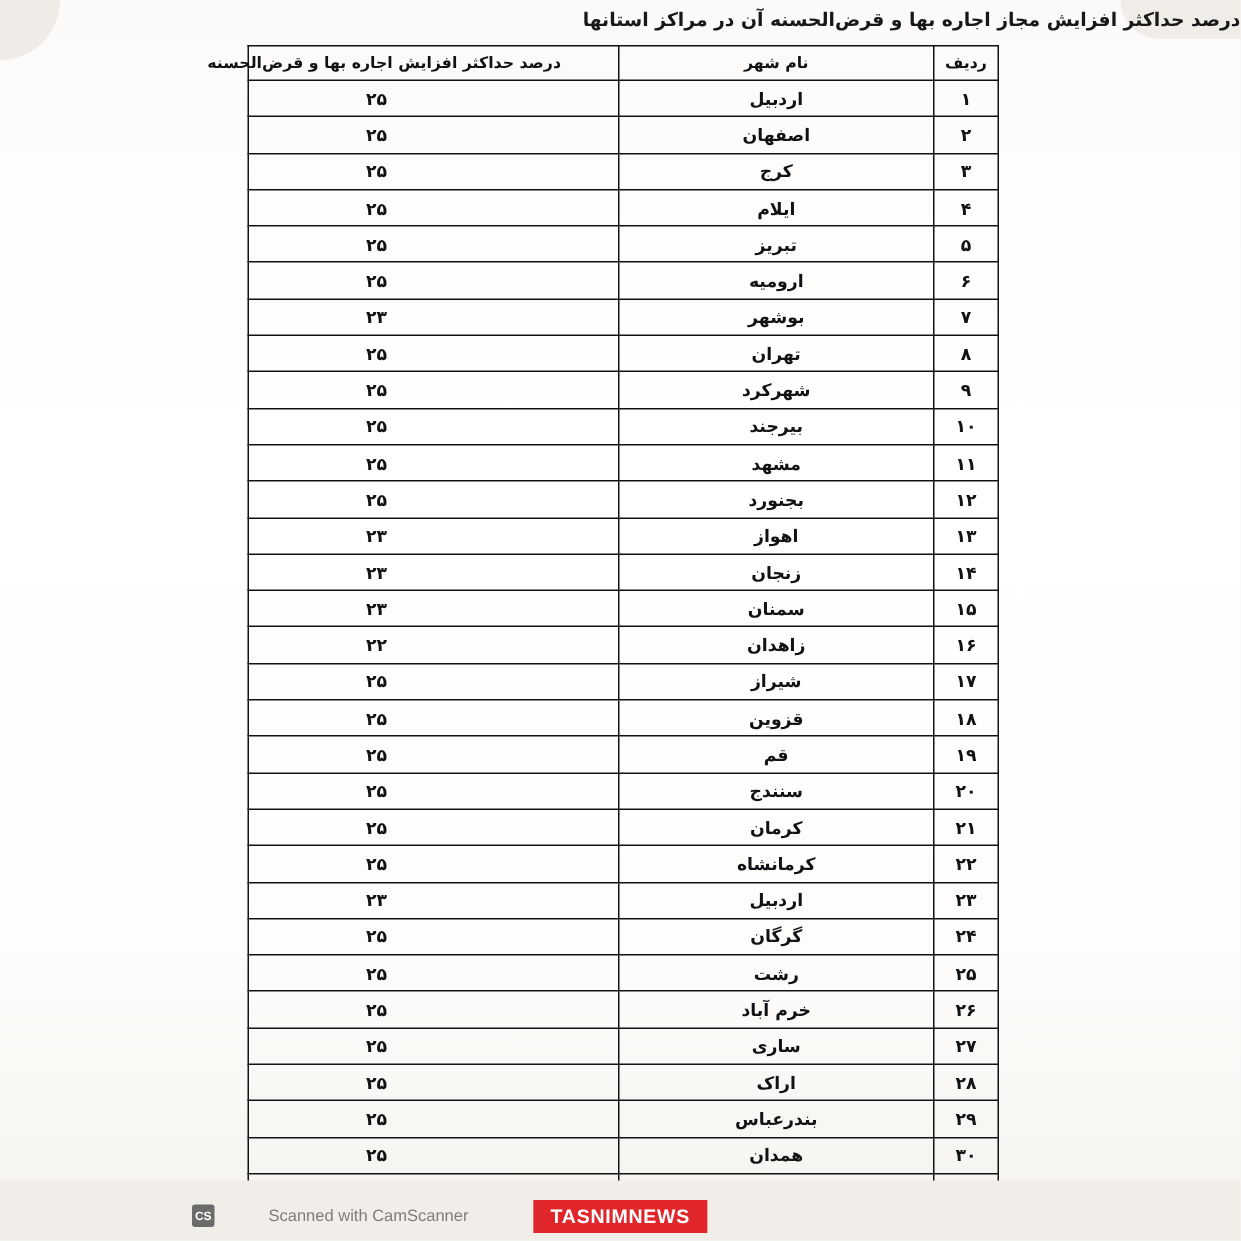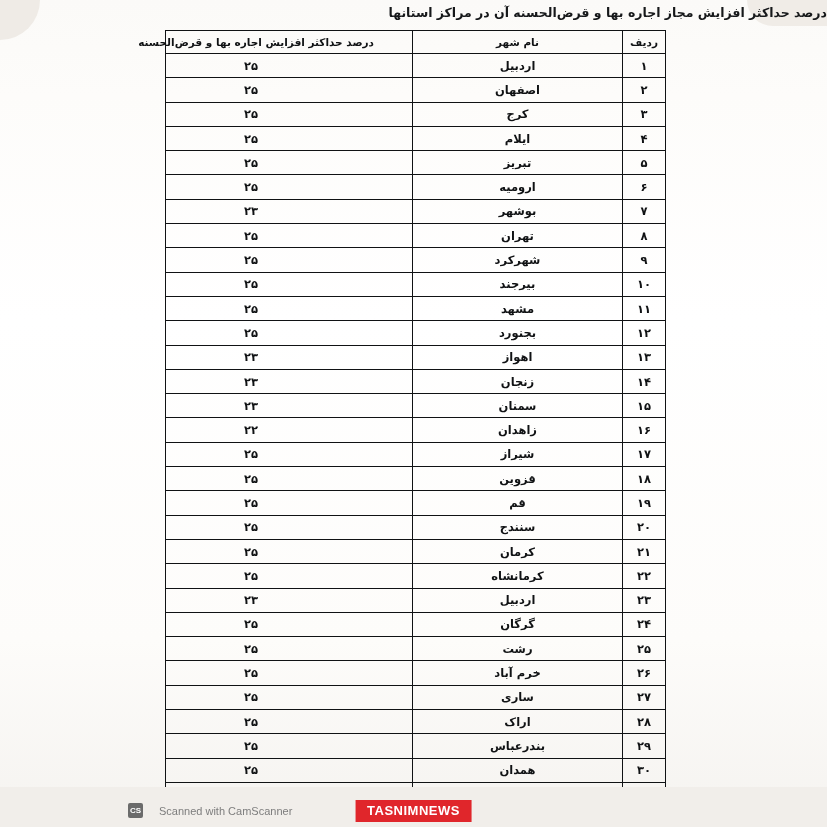--- a/index.html
+++ b/index.html
@@ -139,20 +139,21 @@
     display: flex;
     align-items: center;
     justify-content: center;
     border-radius: 2px;
     font-family: "Liberation Sans", sans-serif;
   }
   .cs-text {
     font-family: "Liberation Sans", sans-serif;
     font-size: 11px;
     color: #7d7d7d;
+    margin-left: 20px;
   }
   .tasnim {
     position: absolute;
     left: 50%;
     transform: translateX(-50%);
     bottom: 5px;
     background: #e0262b;
     color: #ffffff;
     font-family: "Liberation Sans", sans-serif;
     font-weight: bold;

